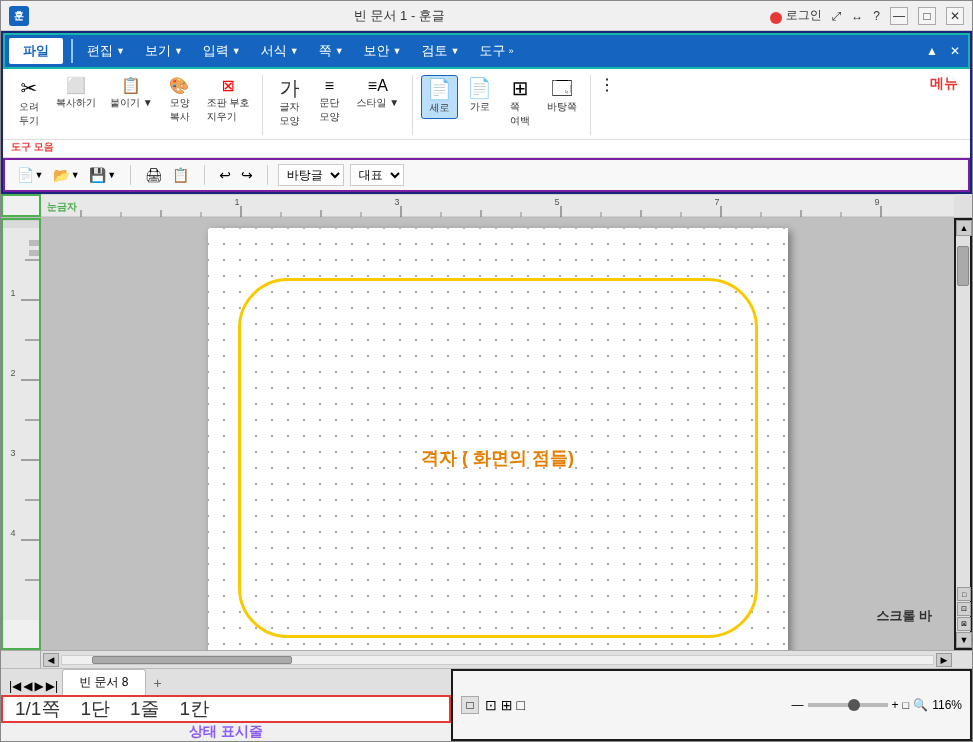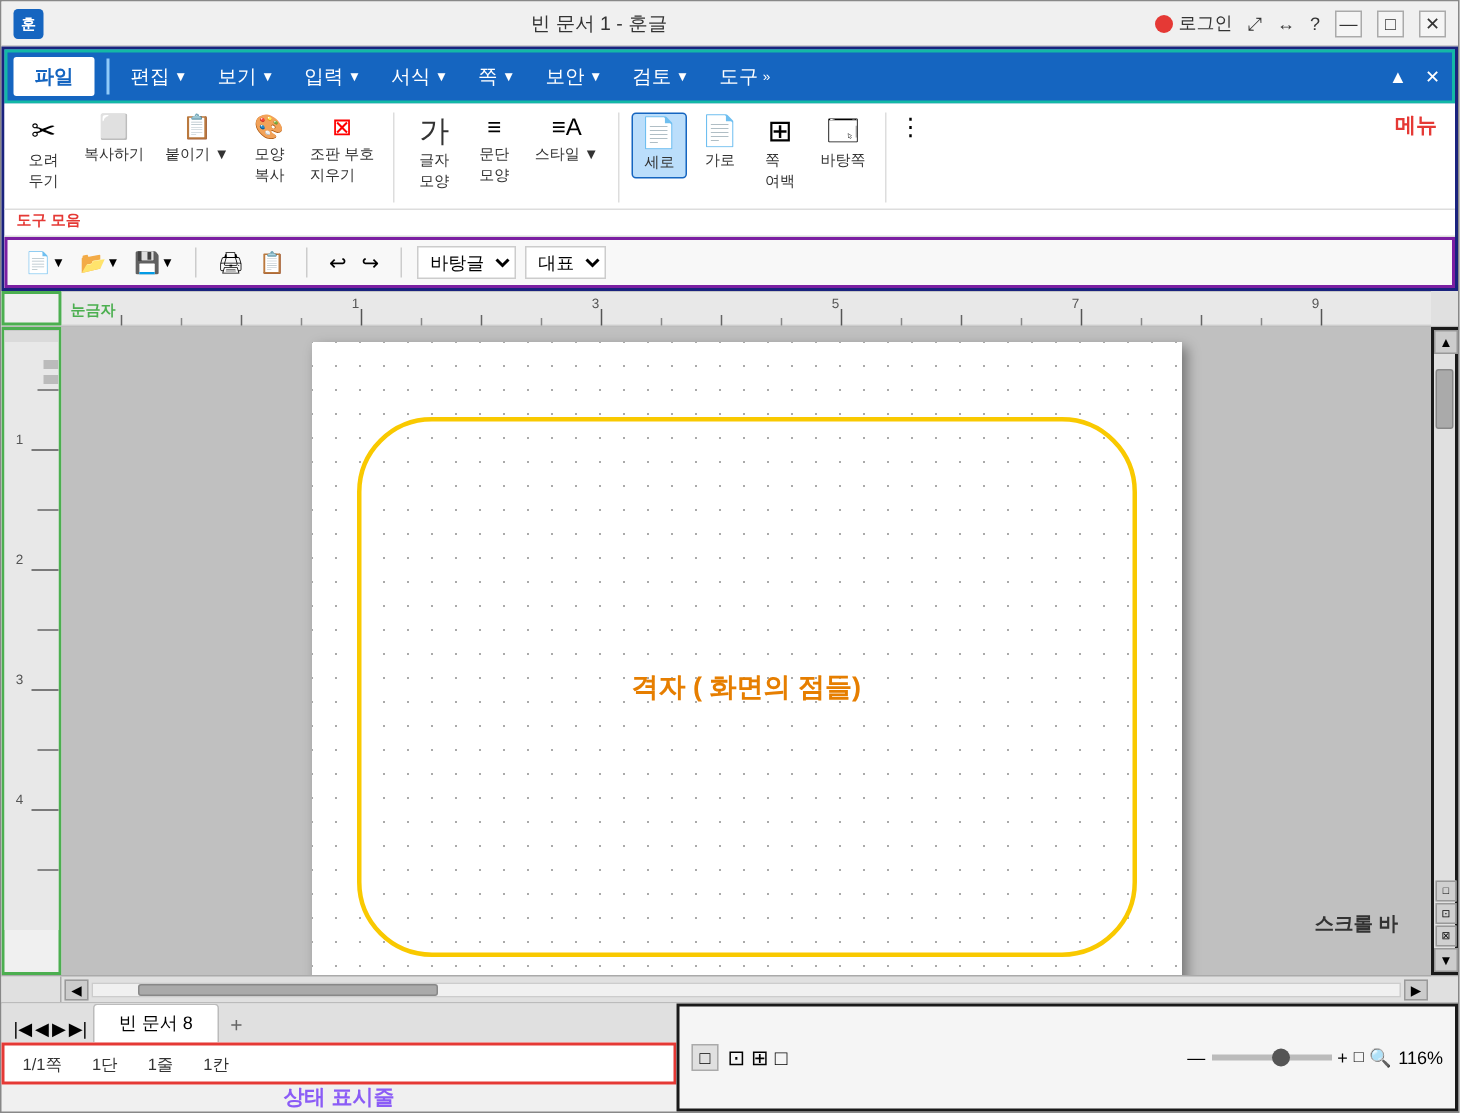--- a/index.html
+++ b/index.html
@@ -13,21 +13,21 @@
       align-items: center;
       justify-content: space-between;
       padding: 0 8px;
       border-bottom: 1px solid #ccc;
     }
     .title-bar-left { display: flex; align-items: center; gap: 6px; }
     .title-bar-icon { width: 20px; height: 20px; background: #1565c0; border-radius: 3px; display: flex; align-items: center; justify-content: center; color: white; font-size: 10px; font-weight: bold; }
     .title-bar-text { font-size: 13px; color: #333; }
     .title-bar-right { display: flex; align-items: center; gap: 10px; }
     .title-bar-right span { font-size: 12px; color: #333; cursor: pointer; }
-    .login-btn { display: flex; align-items: center; gap: 4px; }
+    .login-btn { display: flex; align-items: flex-end; gap: 4px; }
     .login-dot { width: 12px; height: 12px; background: #e53935; border-radius: 50%; }
     .win-btn { width: 18px; height: 18px; border: 1px solid #aaa; background: #f5f5f5; display: inline-flex; align-items: center; justify-content: center; font-size: 10px; cursor: pointer; }
 
     
     .menu-bar {
       background: #1565c0;
       height: 36px;
       display: flex;
       align-items: center;
       padding: 0 4px;
@@ -174,21 +174,21 @@
 
     
     .status-bar {
       height: 28px;
       background: white;
       border: 2px solid #e53935;
       display: flex;
       align-items: center;
       padding: 0 12px;
       gap: 20px;
-      font-size: 11px;
+      font-size: 19px;
     }
     .status-item { color: #333; }
 
     
     .status-label {
       color: #8b5cf6;
       font-size: 14px;
       font-weight: bold;
       text-align: center;
     }

